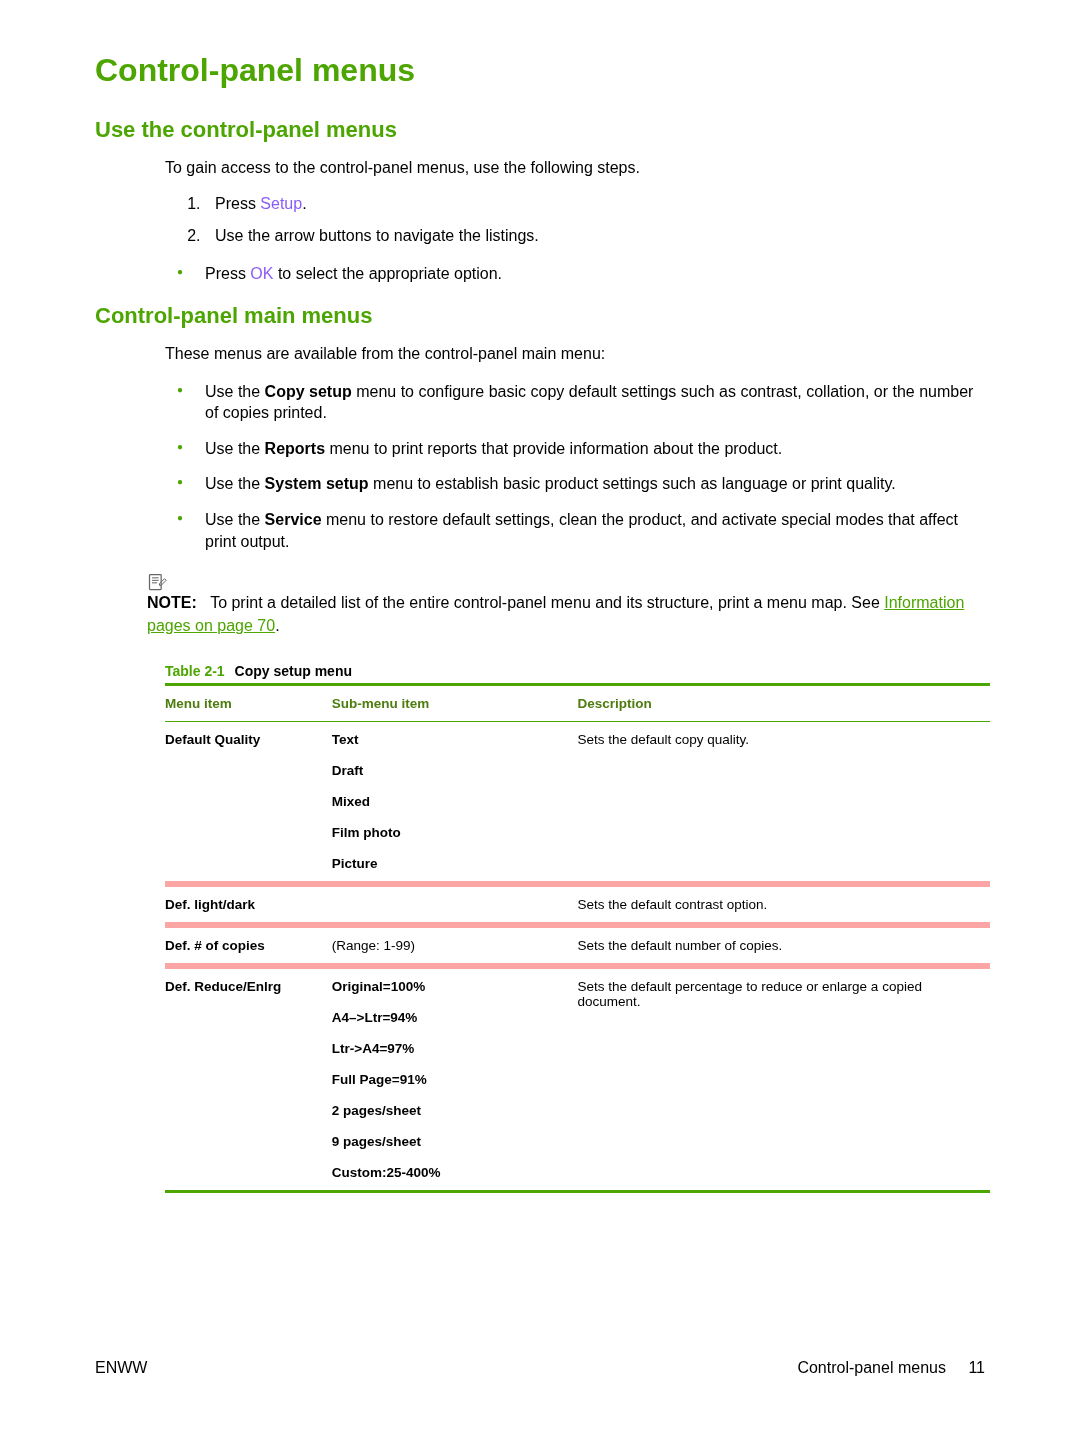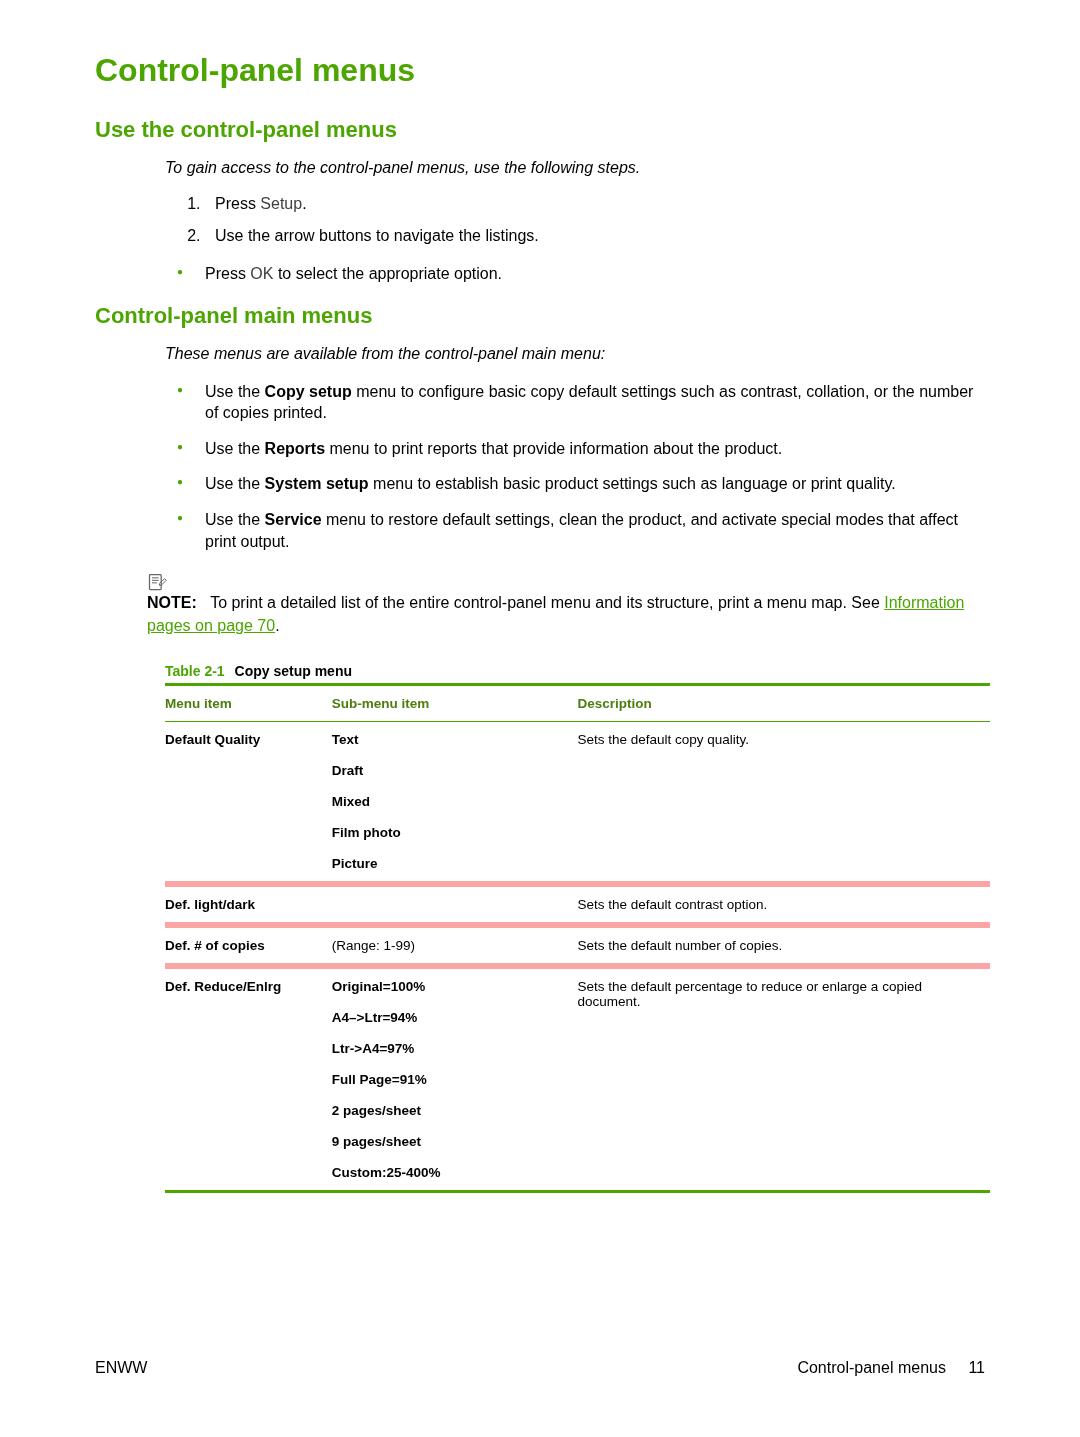--- a/index.html
+++ b/index.html
@@ -25,21 +25,20 @@
     color: #4ca500;
     font-size: 22px;
     font-weight: bold;
     margin: 0 0 16px 0;
   }
   .para {
     font-size: 16px;
     color: #000;
     margin: 0 0 18px 0;
     margin-left: 70px;
-    font-style: italic;
   }
   ol.numlist {
     margin: 0 0 18px 70px;
     padding-left: 40px;
     font-size: 16px;
   }
   ol.numlist li {
     margin-bottom: 14px;
     padding-left: 10px;
   }
@@ -57,21 +56,21 @@
   }
   ul.bullets li::before {
     content: "●";
     position: absolute;
     left: 12px;
     top: 2px;
     font-size: 10px;
     color: #4ca500;
   }
   .green {
-    color: #404040;
+    color: #8b5cf6;
   }
   .note-row {
     display: flex;
     align-items: flex-start;
     margin: 0 0 18px 52px;
     font-size: 16px;
     line-height: 1.4;
     flex-direction: column;
   }
   .note-icon {

